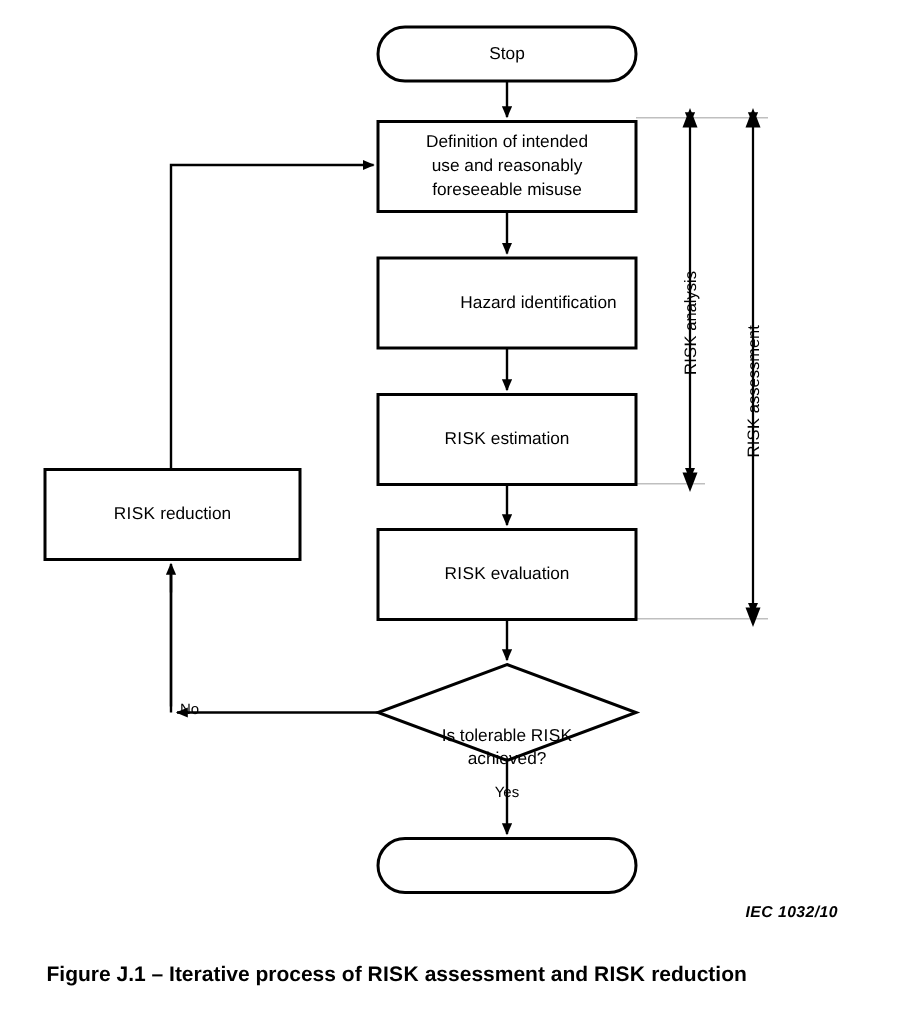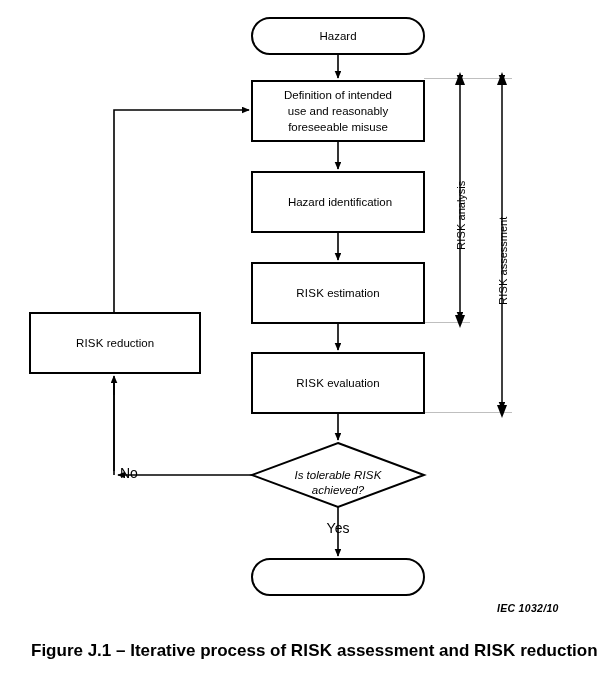--- a/index.html
+++ b/index.html
@@ -9,21 +9,21 @@
     font-family:"Liberation Sans","DejaVu Sans",sans-serif;
     color:#000;
     -webkit-font-smoothing:antialiased;
   }
   #page{position:relative;width:614px;height:682px;overflow:hidden;background:#fff;}
   #diagram{position:absolute;left:0;top:0;width:614px;height:682px;}
 
   
   .lbl{
     position:absolute;
-    font-size:14px;
+    font-size:10px;
     line-height:15px;
     text-align:center;
     color:#000;
     white-space:nowrap;
   }
   .sc{font-variant:small-caps;letter-spacing:.2px;}
 
   .node-text{font-size:11.5px;}
   .node-text.multi{line-height:16px;white-space:normal;}
 
@@ -41,21 +41,21 @@
     font-style:italic;
     font-weight:bold;
     font-size:10.5px;
     letter-spacing:.3px;
     white-space:nowrap;
   }
 
   .caption{
     position:absolute;
     font-weight:bold;
-    font-size:17px;
+    font-size:14px;
     white-space:nowrap;
   }
   .caption .sc{font-variant:small-caps;font-weight:bold;}
 </style>
 </head>
 <body>
 
 <div id="page">
 
   <svg id="diagram" viewBox="0 0 614 682">
@@ -108,39 +108,39 @@
       <line x1="502" y1="82" x2="502" y2="409" marker-start="url(#arrow)" marker-end="url(#arrow)"></line>
     </g>
     <g fill="#000">
       <polygon points="460,72 455,85 465,85"></polygon>
       <polygon points="460,328 455,315 465,315"></polygon>
       <polygon points="502,72 497,85 507,85"></polygon>
       <polygon points="502,418 497,405 507,405"></polygon>
     </g>
   </svg>
 
-  <div class="lbl node-text" style="left:252px;top:29px;width:172px;">Hazard</div>
+  <div class="lbl node-text" style="left:252px;top:29px;width:172px;">Stop</div>
 
   <div class="lbl node-text multi" style="left:254px;top:87px;width:168px;white-space:normal;">
     <span>Definition of intended</span><br>
     <span>use and reasonably</span><br>
     <span>foreseeable misuse</span>
   </div>
 
-  <div class="lbl node-text" style="left:244px;top:195px;width:192px;">Hazard identification</div>
+  <div class="lbl node-text" style="left:263px;top:195px;width:192px;">Hazard identification</div>
 
   <div class="lbl node-text" style="left:252px;top:376px;width:172px;">
     <span class="sc">RISK</span><span> evaluation</span>
   </div>
 
   <div class="lbl node-text" style="left:252px;top:286px;width:172px;">
     <span class="sc">RISK</span><span> estimation</span>
   </div>
 
-  <div class="lbl node-text" style="left:252px;top:468px;width:172px;line-height:15px;font-style:italic;">
+  <div class="lbl node-text" style="left:252px;top:484px;width:172px;line-height:15px;">
     <span>Is tolerable </span><span class="sc">RISK</span><br>
     <span>achieved?</span>
   </div>
 
   <div class="lbl node-text" style="left:30px;top:336px;width:170px;">
     <span class="sc">RISK</span><span> reduction</span>
   </div>
 
 
   <div class="lbl" style="left:120px;top:466px;width:30px;text-align:left;">No</div>

